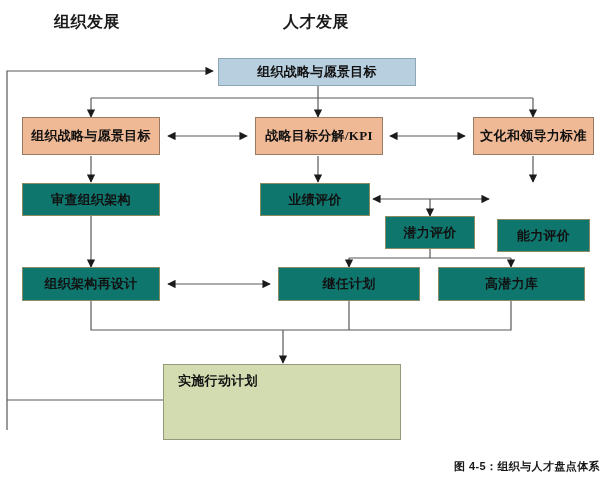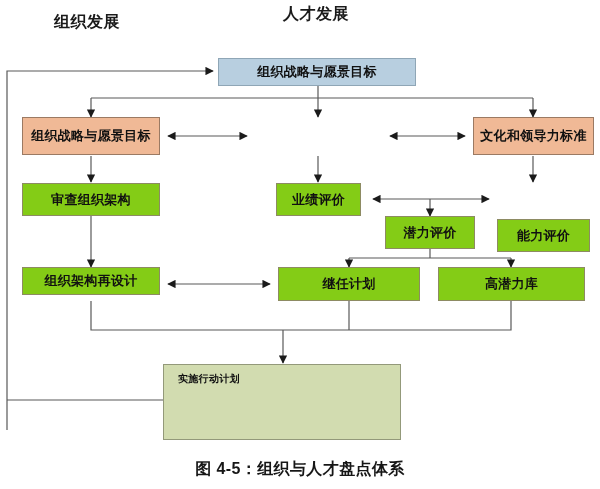--- a/index.html
+++ b/index.html
@@ -45,29 +45,29 @@
     text-align: left;
     font-family: "Liberation Serif", "DejaVu Serif", serif;
     font-size: 13px;
     font-weight: 700;
     color: #111111;
     line-height: 1.2;
     letter-spacing: 0.3px;
   }
   .node.blue   { background: #b8cfe0; border-color: #8fa6b6; }
   .node.orange { background: #f0b996; border-color: #9b7a63; }
-  .node.yellow { background: #84cc16; border-color: #8d8b63; }
+  .node.yellow { background: #0f766e; border-color: #8d8b63; }
   .node.green  { background: #d2dcb0; border-color: #93997a; }
   .node.green {
     display: block;
     text-align: left;
     padding: 8px 10px 8px 14px;
   }
   .action-title {
-    font-size: 10px;
+    font-size: 13px;
     font-weight: 700;
     color: #111;
     margin-bottom: 3px;
     letter-spacing: 0.3px;
   }
   .action-list {
     margin: 0;
     padding: 0;
     list-style: none;
   }
@@ -83,35 +83,35 @@
   .action-list li:before {
     content: "\2022";
     position: absolute;
     left: 0;
     top: -1px;
     font-size: 12px;
   }
   .caption {
     position: absolute;
     width: 600px;
-    text-align: center;
+    text-align: right;
     font-family: "Liberation Sans", "DejaVu Sans", sans-serif;
-    font-size: 16px;
+    font-size: 11px;
     font-weight: 700;
     color: #161616;
     letter-spacing: 0.4px;
   }
 </style>
 </head>
 <body>
 
 <div id="diagram-root">
 
   <div class="colhead" style="left:54px; top:12px;">组织发展</div>
-  <div class="colhead" style="left:283px; top:4px;text-align:right;">人才发展</div>
+  <div class="colhead" style="left:283px; top:12px;text-align:right;">人才发展</div>
 
   <svg class="wires" viewBox="0 0 600 489">
     <defs>
       <marker id="arrow" viewBox="0 0 10 10" refX="9" refY="5" markerWidth="7" markerHeight="7" orient="auto-start-reverse">
         <path d="M 0 0 L 10 5 L 0 10 z" fill="#1b1b1b"></path>
       </marker>
     </defs>
     <g stroke="#595959" stroke-width="1.2" fill="none">
 
       <path d="M 7 430 L 7 71 L 213 71" marker-end="url(#arrow)"></path>
@@ -146,32 +146,33 @@
       <path d="M 349 301 L 349 330"></path>
       <path d="M 511 301 L 511 330 L 283 330"></path>
       <path d="M 283 330 L 283 363" marker-end="url(#arrow)"></path>
     </g>
   </svg>
 
   <div class="node blue" style="left:218px; top:58px; width:198px; height:28px;">组织战略与愿景目标</div>
 
   <div class="node orange" style="left:22px; top:117px; width:138px; height:38px;">组织战略与愿景目标</div>
 
+  <div class="node orange" style="left:255px; top:117px; width:128px; height:38px;">战略目标分解/KPI</div>
 
   <div class="node orange" style="left:473px; top:117px; width:121px; height:38px;">文化和领导力标准</div>
 
   <div class="node yellow" style="left:22px; top:183px; width:138px; height:33px;">审查组织架构</div>
 
-  <div class="node yellow" style="left:276px; top:183px; width:85px; height:33px;">业绩评价</div>
+  <div class="node yellow" style="left:260px; top:183px; width:110px; height:33px;">业绩评价</div>
 
   <div class="node yellow" style="left:497px; top:183px; width:93px; height:33px;margin-top:36px;">能力评价</div>
 
   <div class="node yellow" style="left:385px; top:216px; width:90px; height:33px;">潜力评价</div>
 
-  <div class="node yellow" style="left:22px; top:267px; width:138px; height:28px;">组织架构再设计</div>
+  <div class="node yellow" style="left:22px; top:267px; width:138px; height:34px;">组织架构再设计</div>
 
   <div class="node yellow" style="left:278px; top:267px; width:142px; height:34px;">继任计划</div>
 
   <div class="node yellow" style="left:438px; top:267px; width:147px; height:34px;">高潜力库</div>
 
   <div class="node green" style="left:163px; top:364px; width:238px; height:76px;">
     <div class="action-title">实施行动计划</div>
   </div>
 
   <div class="caption" style="left:0; top:459px;">图 4-5：组织与人才盘点体系</div>

